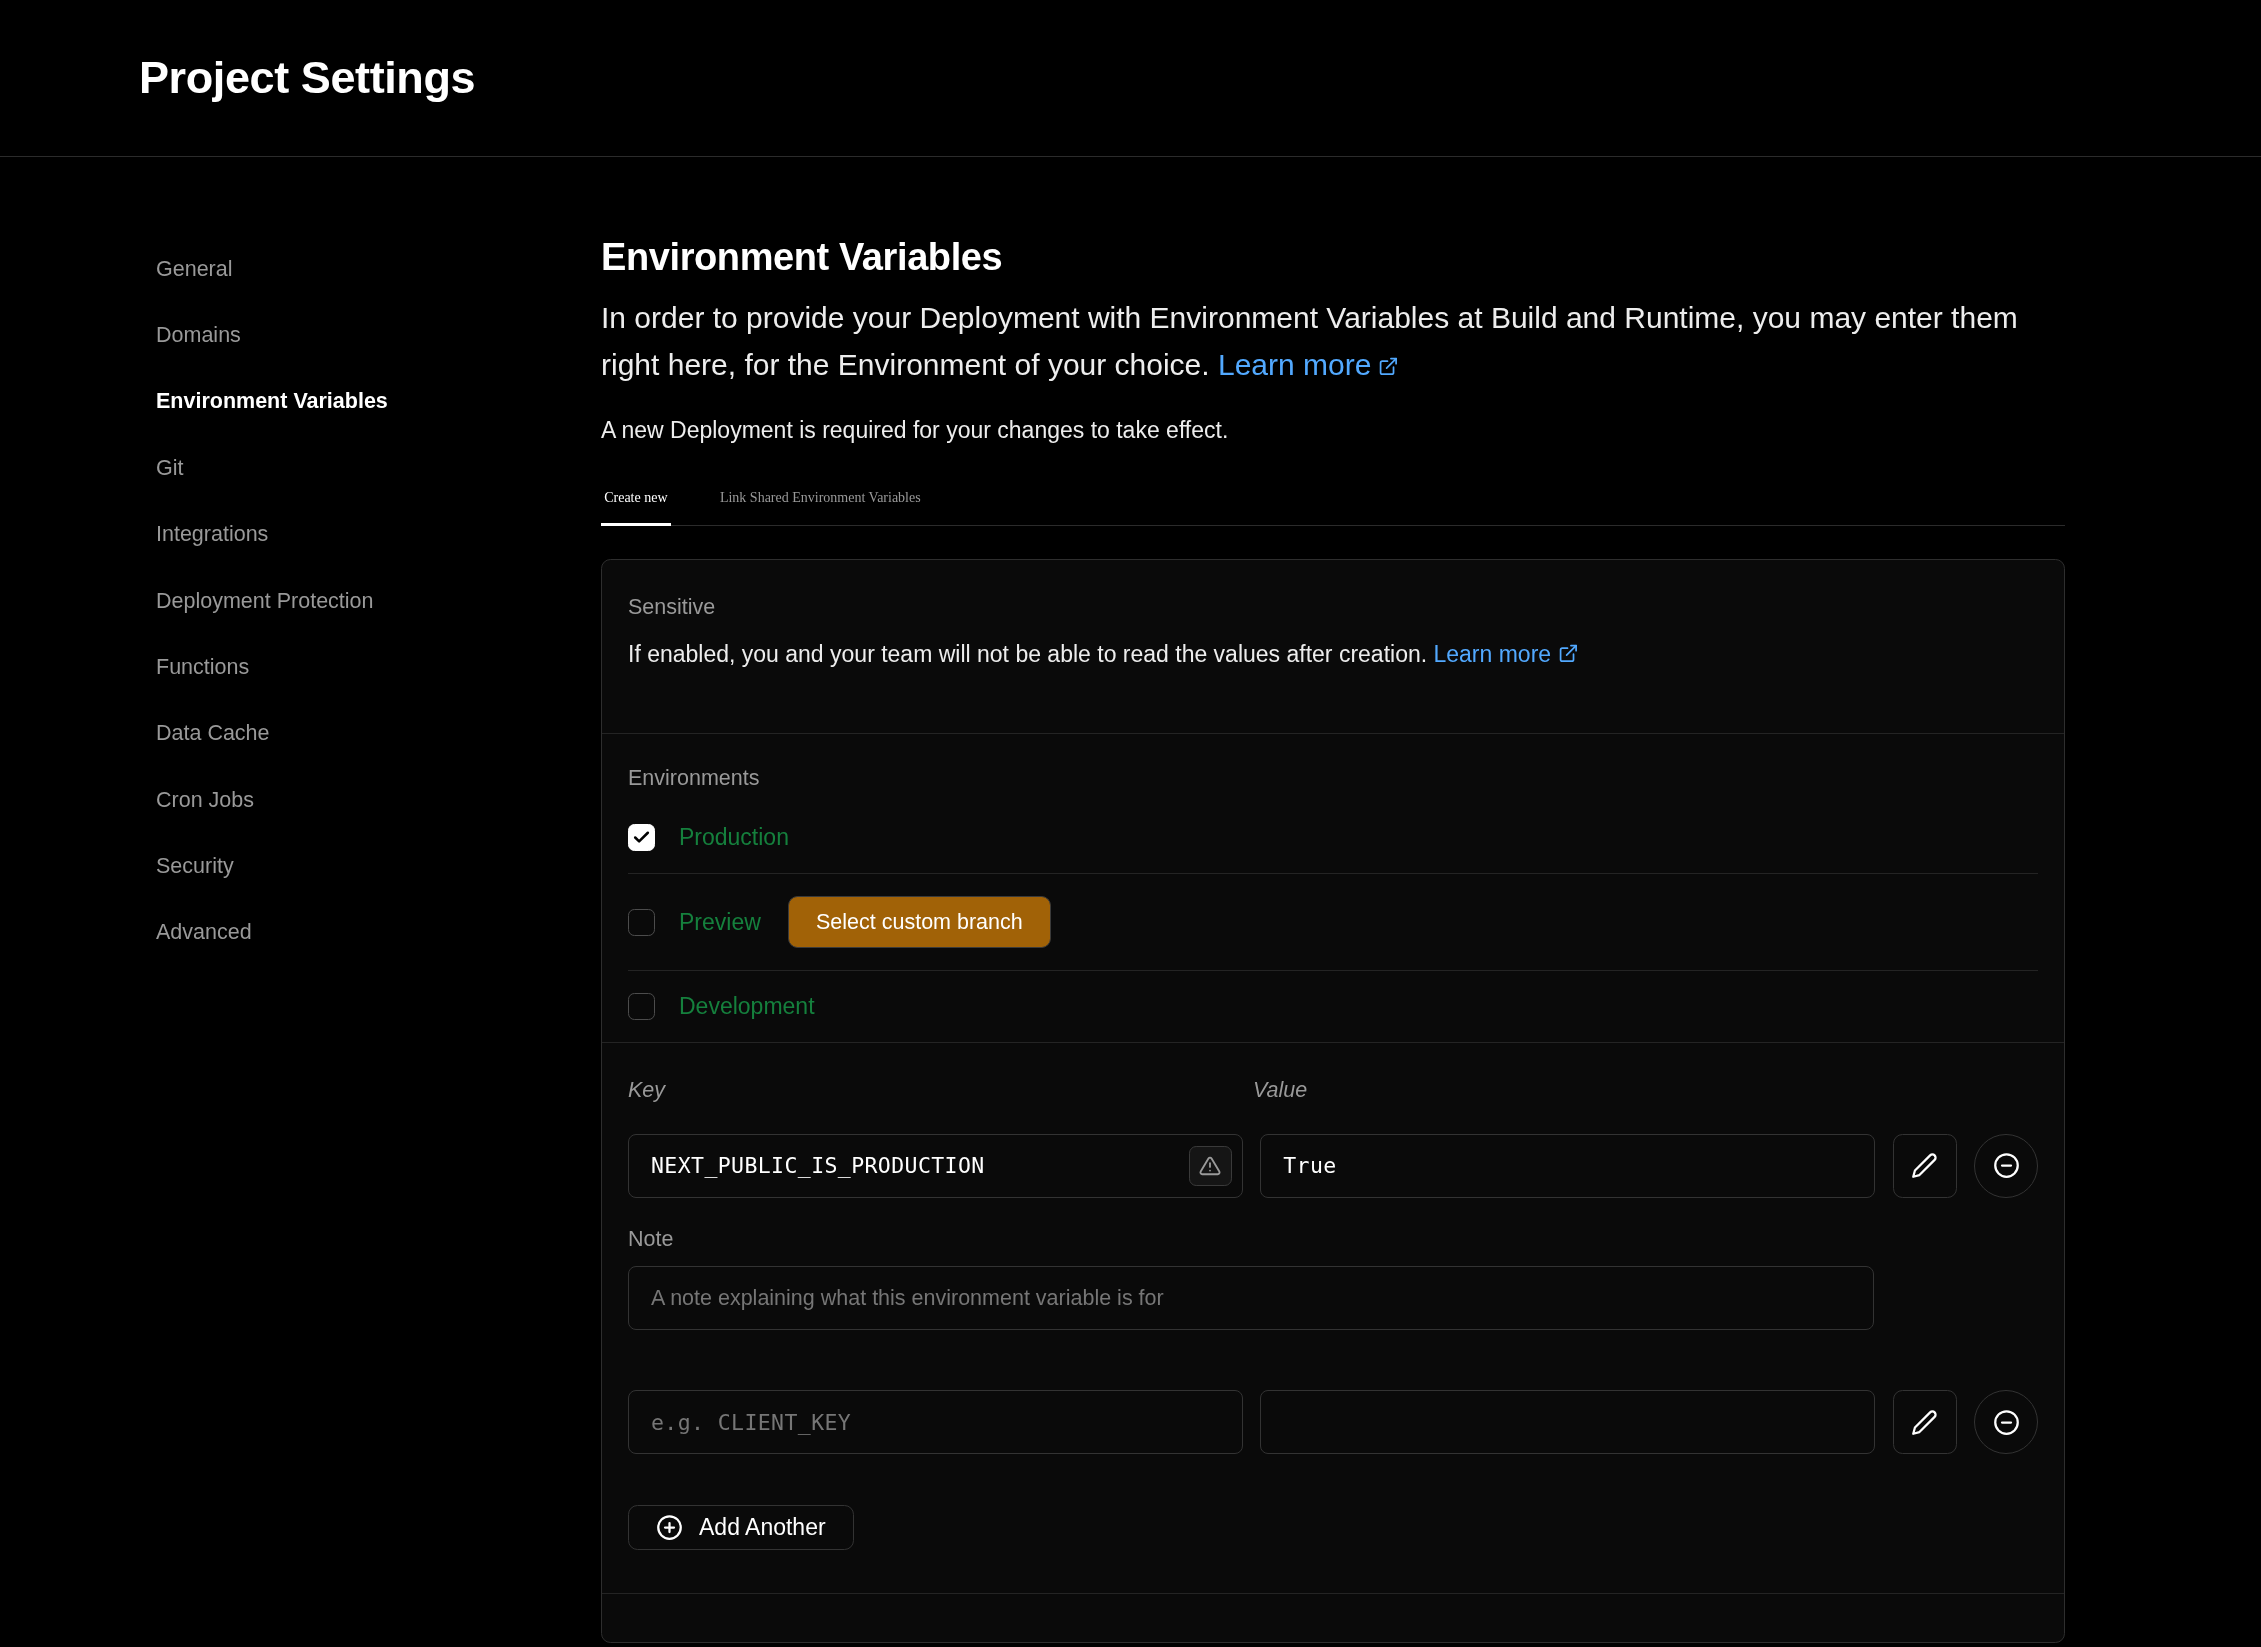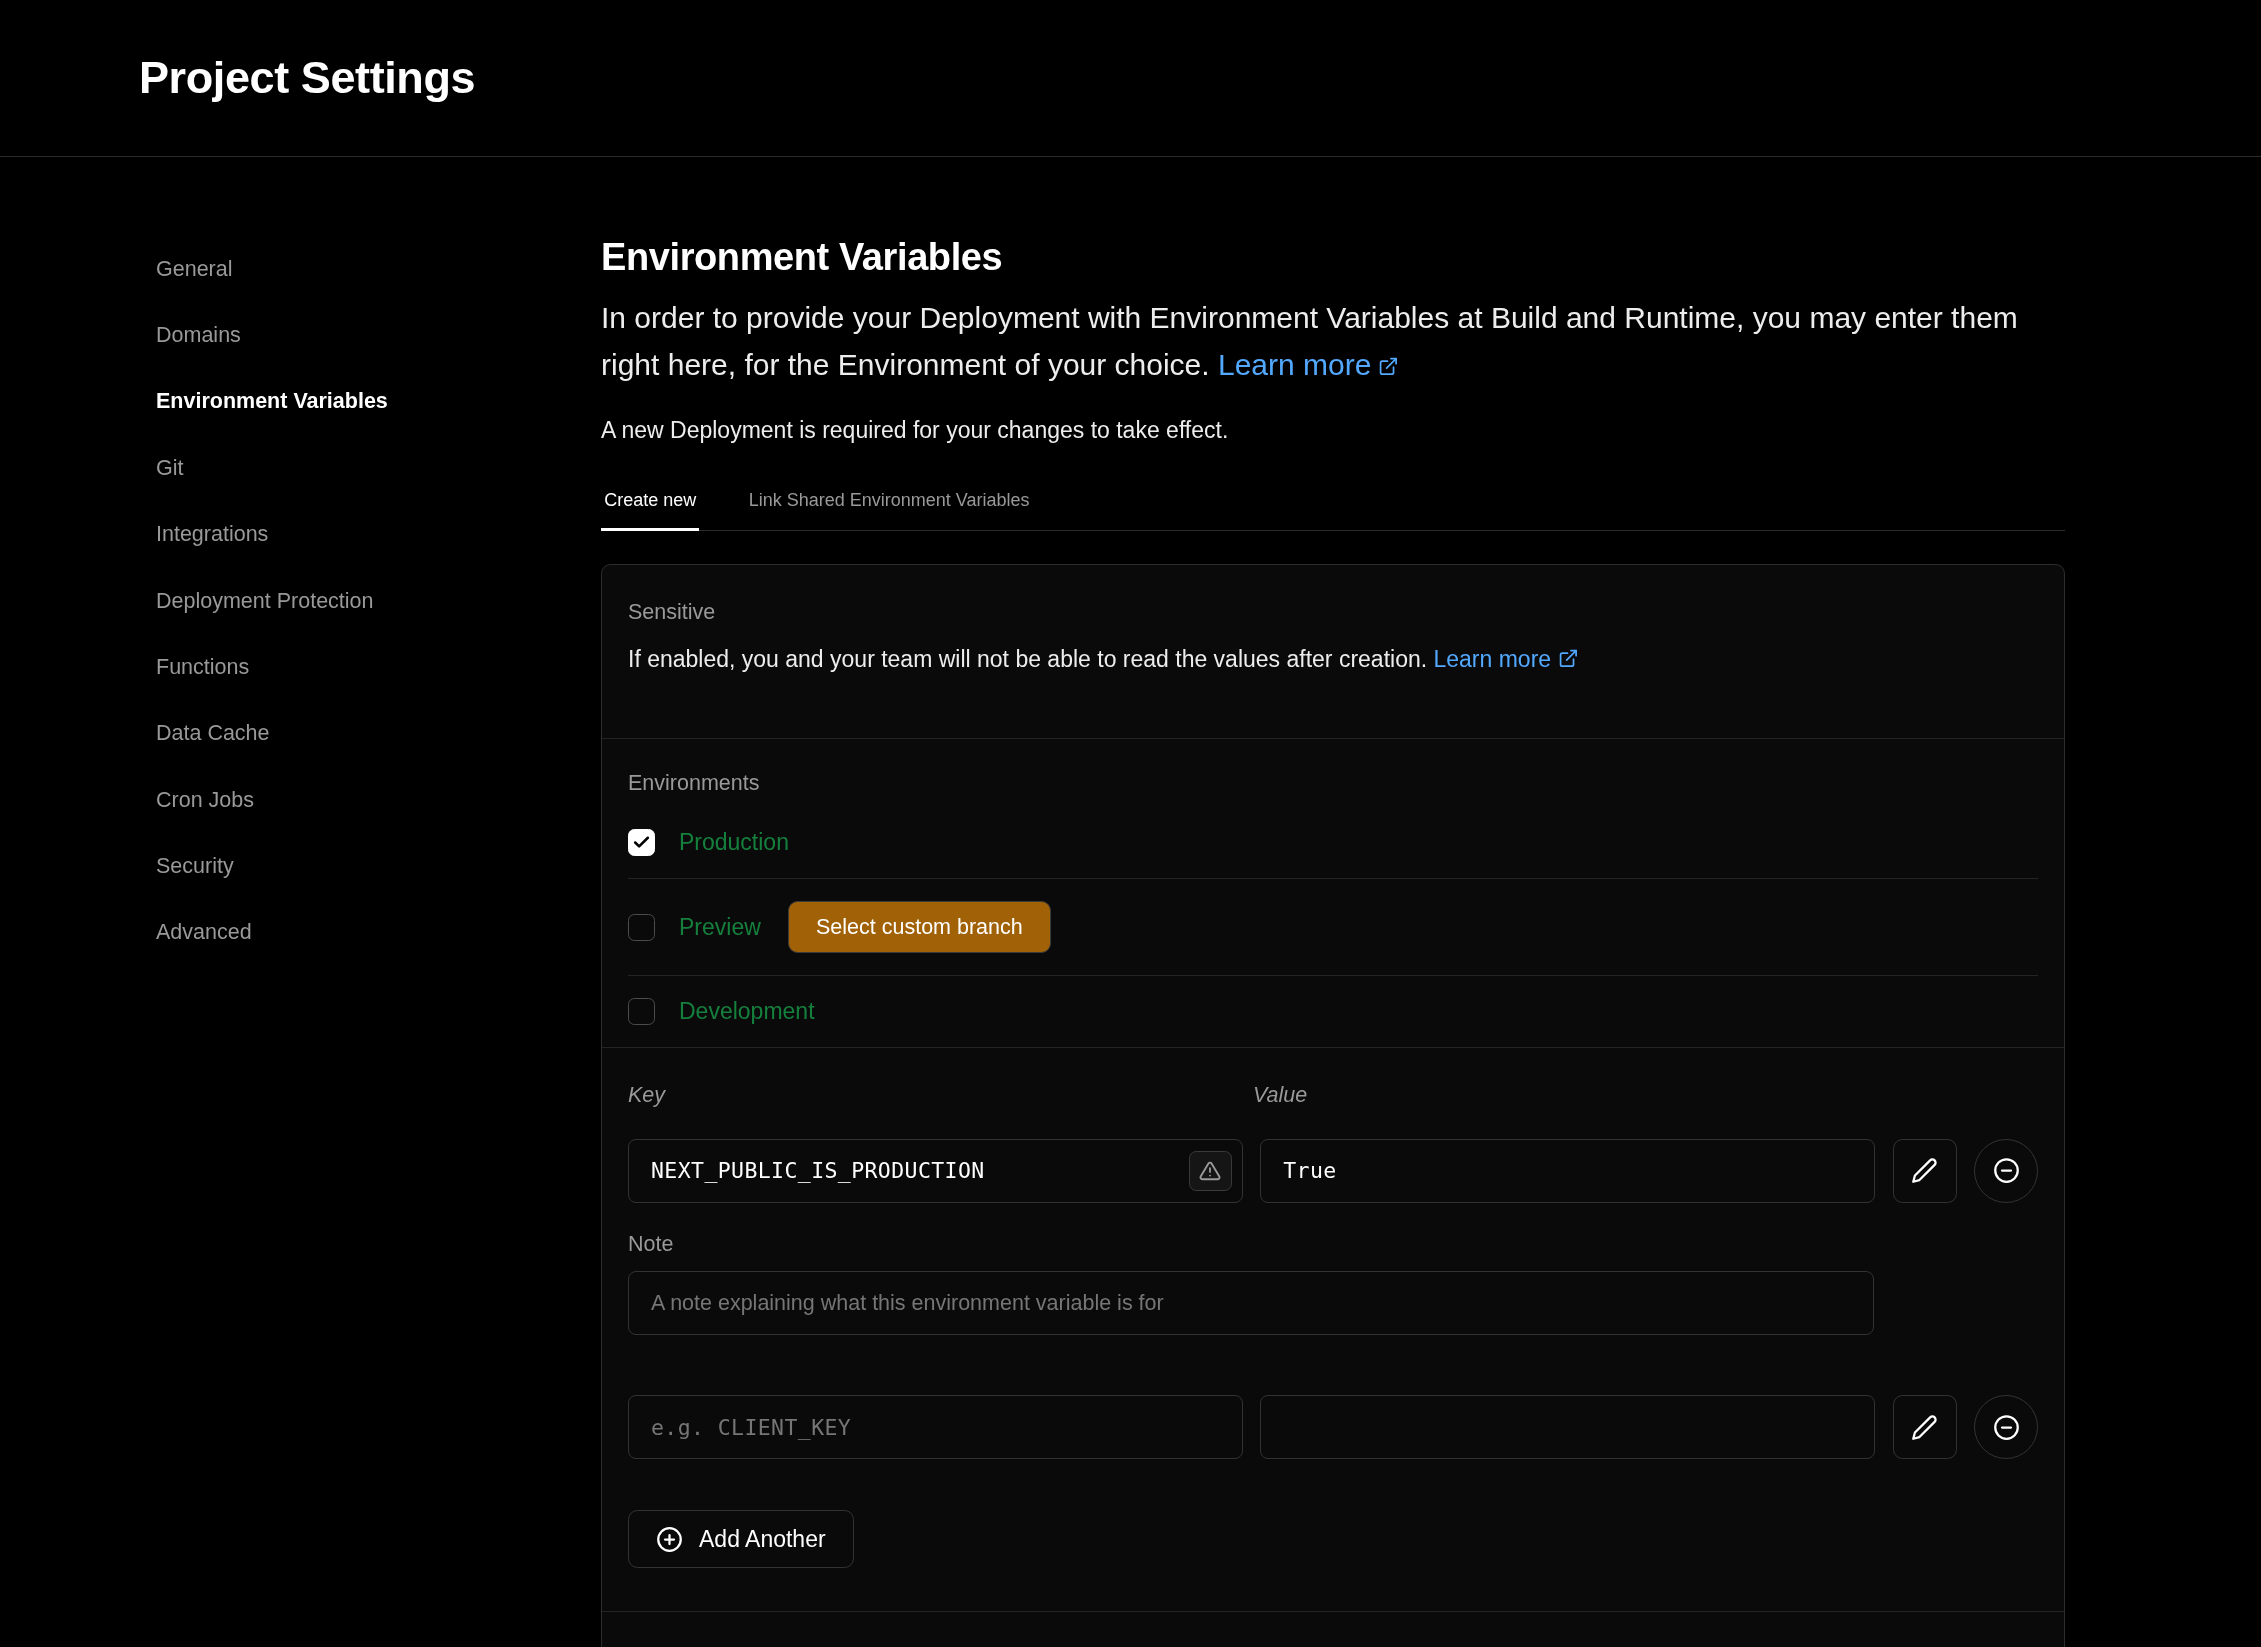--- a/index.html
+++ b/index.html
@@ -30,23 +30,23 @@
   .nav-item.active { color: #fff; font-weight: 700; }
   .main { width: 1464px; }
   .main h2 { margin: 0 0 16px; font-size: 38px; font-weight: 700; color: #fff; letter-spacing: -0.4px; }
   .desc { margin: 0; font-size: 30px; line-height: 1.55; color: #ededed; }
   .redeploy { margin: 29px 0 0; font-size: 23px; color: #ededed; }
   .link { color: #52a9ff; text-decoration: none; cursor: pointer; white-space: nowrap; }
   .ext-icon { width: 20.7px; height: 20.7px; margin-left: 6.4px; vertical-align: -2.4px; }
   
   .tabs { margin-top: 46px; border-bottom: 0.8px solid #2b2b2b; display: flex; gap: 46px; }
   .tab {
-    background: none; border: none; color: #999; font-size: 18px;
+    background: none; border: none; color: #999; font-size: 14px;
     padding: 0 3.2px 19px; cursor: pointer; position: relative;
-    font-family: Liberation Sans, sans-serif;
+    font-family: Liberation Serif, serif;
   }
   .tab.active { color: #fff; font-weight: 500; }
   .tab.active::after {
     content: ''; position: absolute; left: 0; right: 0; bottom: -0.8px; height: 2.4px; background: #fff;
   }
   
   .card { margin-top: 33px; border: 0.8px solid #2e2e2e; border-radius: 9.5px; background: #0a0a0a; overflow: hidden; }
   .section-label { color: #999; font-size: 21.5px; }
   
   .sensitive-section { padding: 35px 26px 38px; }
@@ -105,21 +105,21 @@
     background: #0a0a0a; border: 0.8px solid #333; color: #fff; cursor: pointer;
   }
   .icon-btn svg { width: 27px; height: 27px; }
   .pencil-btn { border-radius: 9.5px; }
   .minus-btn { border-radius: 50%; }
   .note-label { margin-top: 29px; margin-bottom: 14.3px; display: block; }
   .note-row { width: calc(100% - 164px); }
   .row2 { margin-top: 60px; }
   .add-btn {
     margin-top: 51px; display: inline-flex; align-items: center; gap: 16px;
-    height: 58px; padding: 0 27px; background: #0a0a0a; border: 0.8px solid #333;
+    height: 45px; padding: 0 27px; background: #0a0a0a; border: 0.8px solid #333;
     border-radius: 9.5px; color: #fff; font-size: 23px; font-weight: 500; cursor: pointer;
     font-family: "Liberation Sans", sans-serif;
   }
   .add-btn svg { width: 27px; height: 27px; }
   
   .card-footer {
     border-top: 0.8px solid #242424;
     padding: 24px 26px; display: flex; align-items: center; gap: 25.4px;
   }
 </style>

